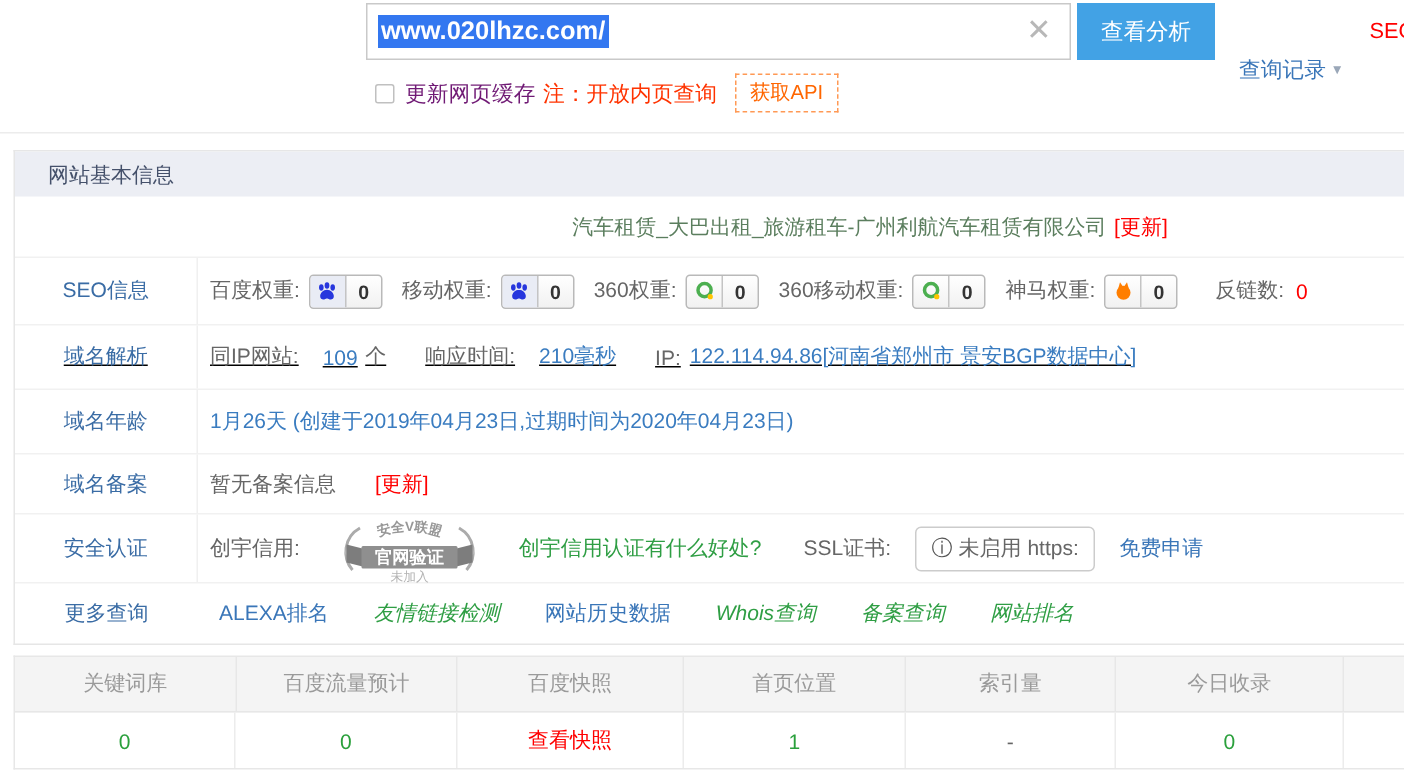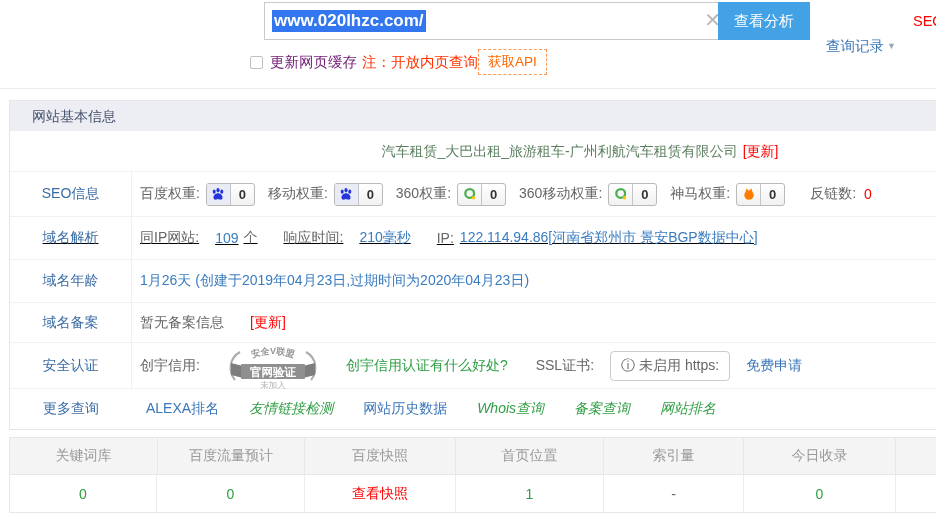--- a/index.html
+++ b/index.html
@@ -1,41 +1,41 @@
 <!DOCTYPE html>
 <html><head>
 <meta charset="utf-8">
 <style>
   * { box-sizing: border-box; margin: 0; padding: 0; }
   html,body { width: 936px; height: 517px; background: #fff; overflow: hidden;
     font-family: "Liberation Sans", "DejaVu Sans", sans-serif; position: relative; }
 
   
-  .url-input { position: absolute; left: 264px; top: 2px; width: 470px; height: 38px;
+  .url-input { position: absolute; left: 244px; top: 2px; width: 470px; height: 38px;
     border: 1px solid #c9c9c9; background: #fff; display: flex; align-items: center;
     padding-left: 7px; font-size: 17px; font-weight: bold; color: #333; }
   .url-selected { background: #3377f0; color: #fff; padding: 1px 2px; }
   .clear-x { position: absolute; right: 12px; top: 50%; transform: translateY(-54%);
     color: #b8b8b8; font-size: 20px; font-weight: normal; cursor: pointer; }
   .analyze-btn { position: absolute; left: 718px; top: 2px; width: 92px; height: 38px;
     background: #42a2e5; color: #fff; font-size: 15px; border: none; display: flex;
     align-items: center; justify-content: center; cursor: pointer; }
   .history-link { position: absolute; left: 826px; top: 13px; font-size: 14.5px;
     color: #3a76b8; cursor: pointer; white-space: nowrap; margin-top: 24px; }
   .history-caret { color: #9aa7b8; font-size: 9px; margin-left: 3px; vertical-align: 2px; }
   .seo-cut { position: absolute; left: 913px; top: 13px; font-size: 14.5px;
     color: #f00; white-space: nowrap; cursor: pointer; }
 
   .cache-row { position: absolute; left: 250px; top: 52px; height: 20px;
     display: flex; align-items: center; font-size: 14.5px; }
   .cache-checkbox { width: 13px; height: 13px; border: 1px solid #c0c0c0;
     border-radius: 2px; background: #fff; margin-right: 7px; flex: none; }
   .cache-label { color: #701a75; margin-right: 5px; }
   .note-prefix { color: #f30; }
-  .note-link { color: #f30; cursor: pointer; }
+  .note-link { color: #f30; cursor: pointer; margin-right: 12px; }
   .api-btn { border: 1px dashed #ff9955; color: #f60; padding: 3px 9px;
     font-size: 13.5px; cursor: pointer; }
 
   .top-divider { position: absolute; left: 0; top: 88px; width: 936px; height: 0;
     border-top: 1px solid #ececec; }
 
   
   .panel { position: absolute; left: 9px; top: 100px; width: 927px;
     border: 1px solid #e6e6e6; border-right: none; overflow: hidden; background: #fff; }
   .panel-header { height: 30px; line-height: 30px; background: #eceef4;

